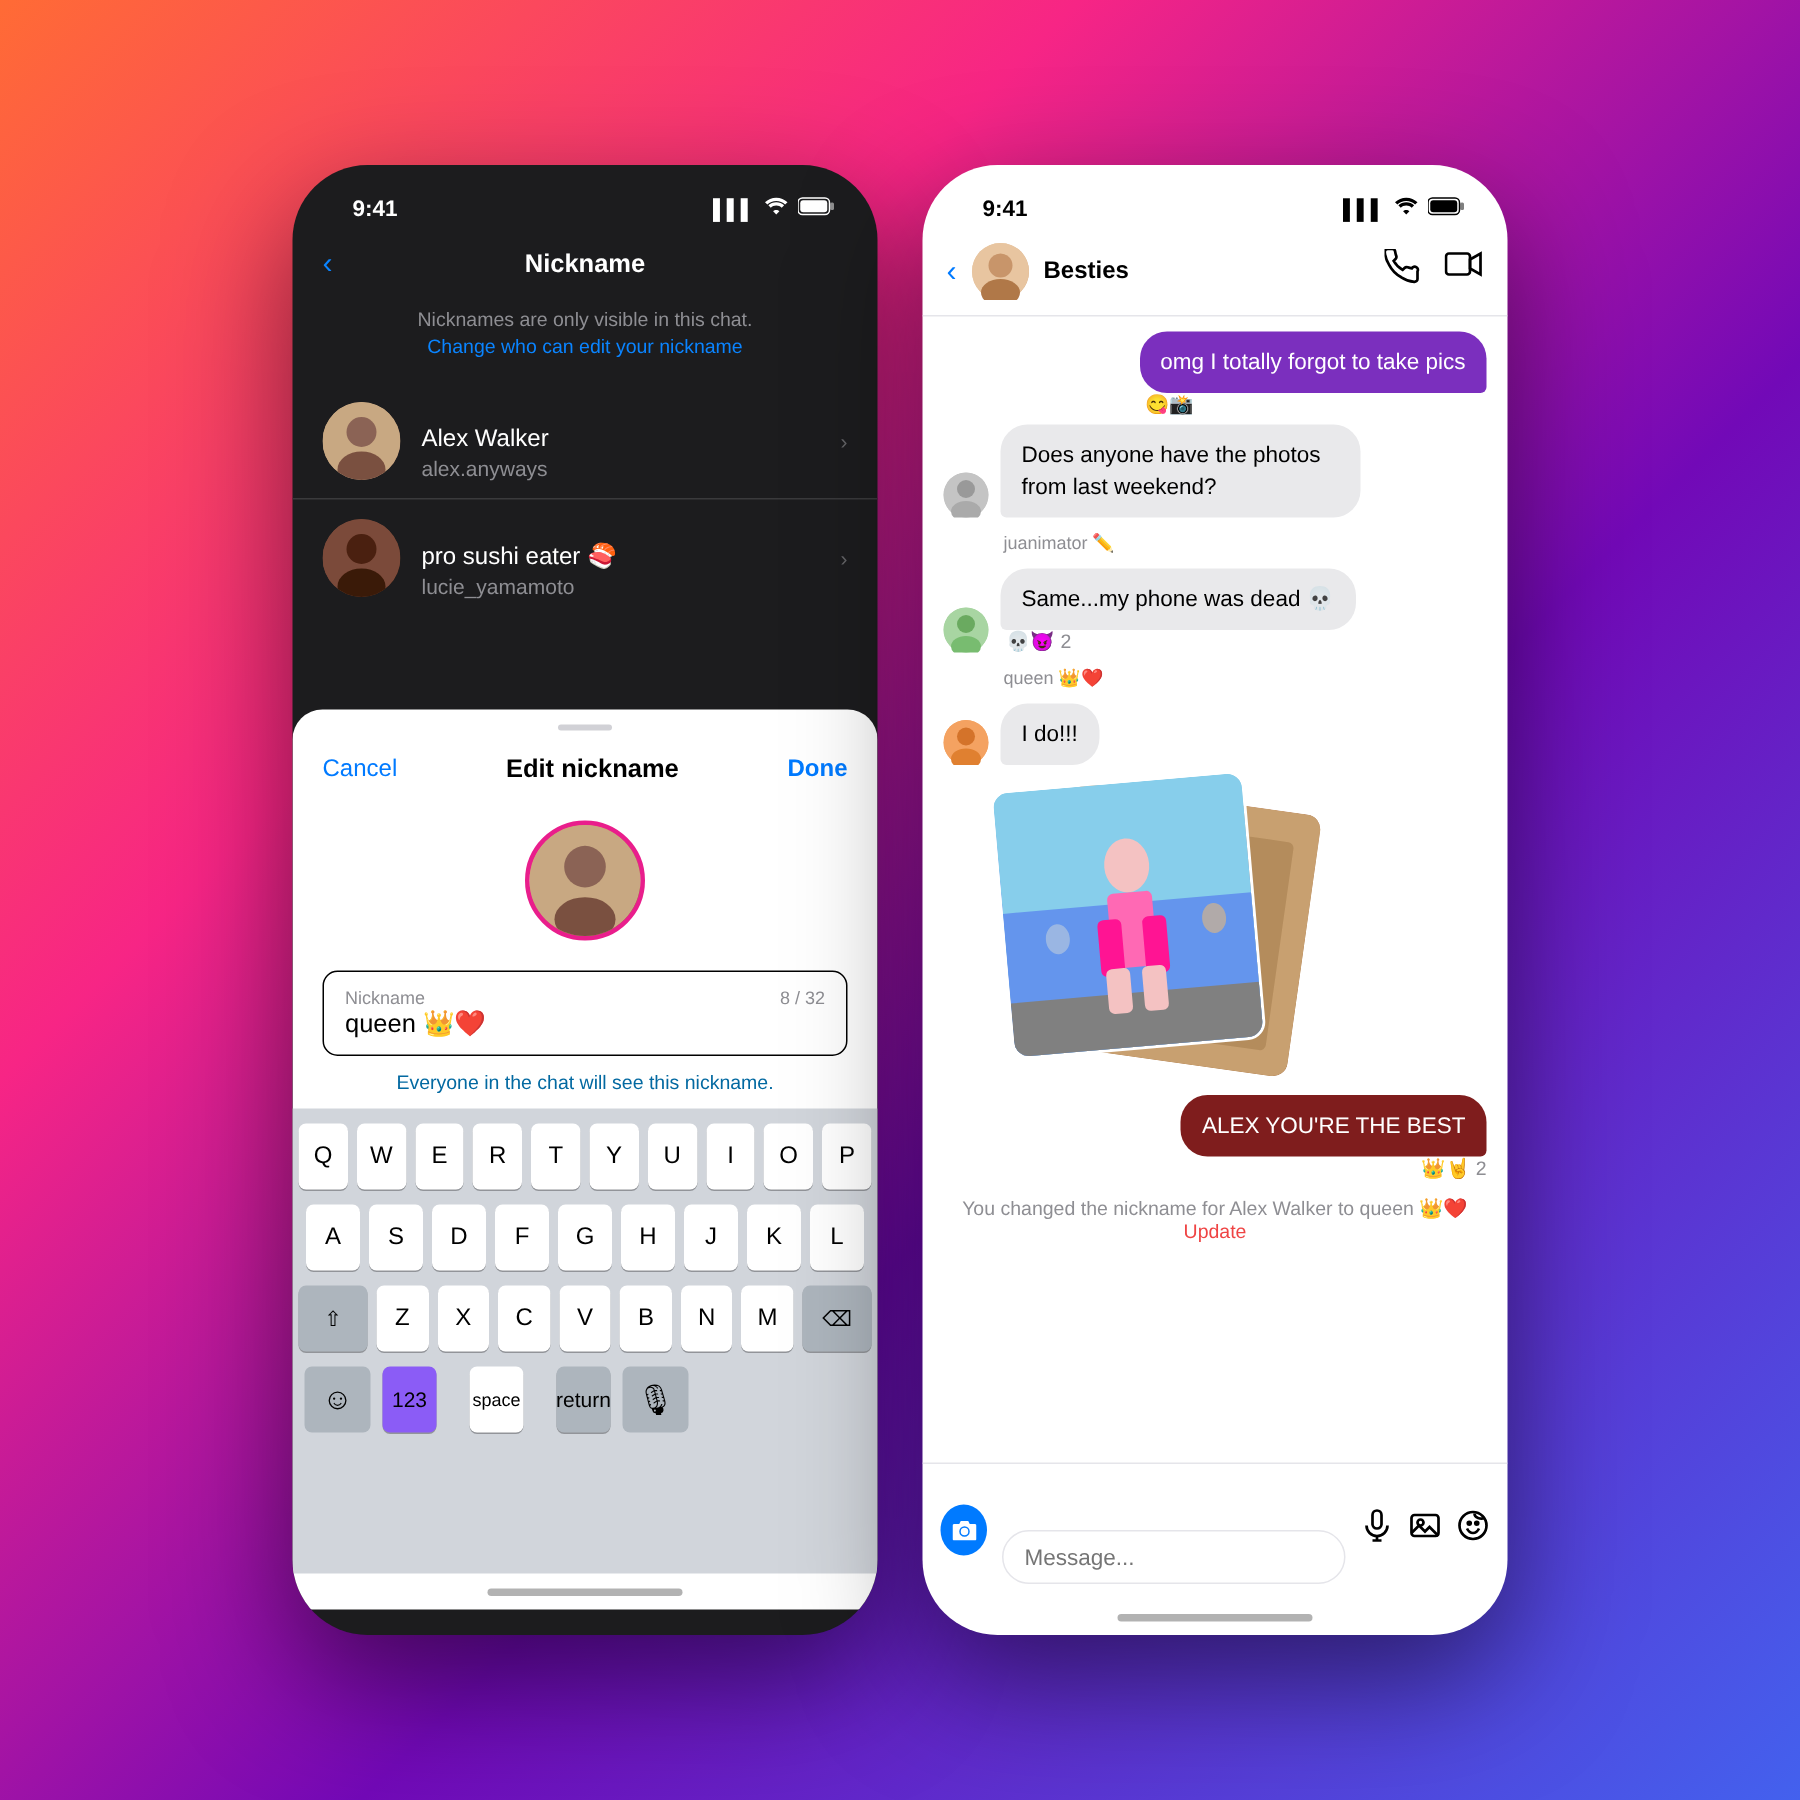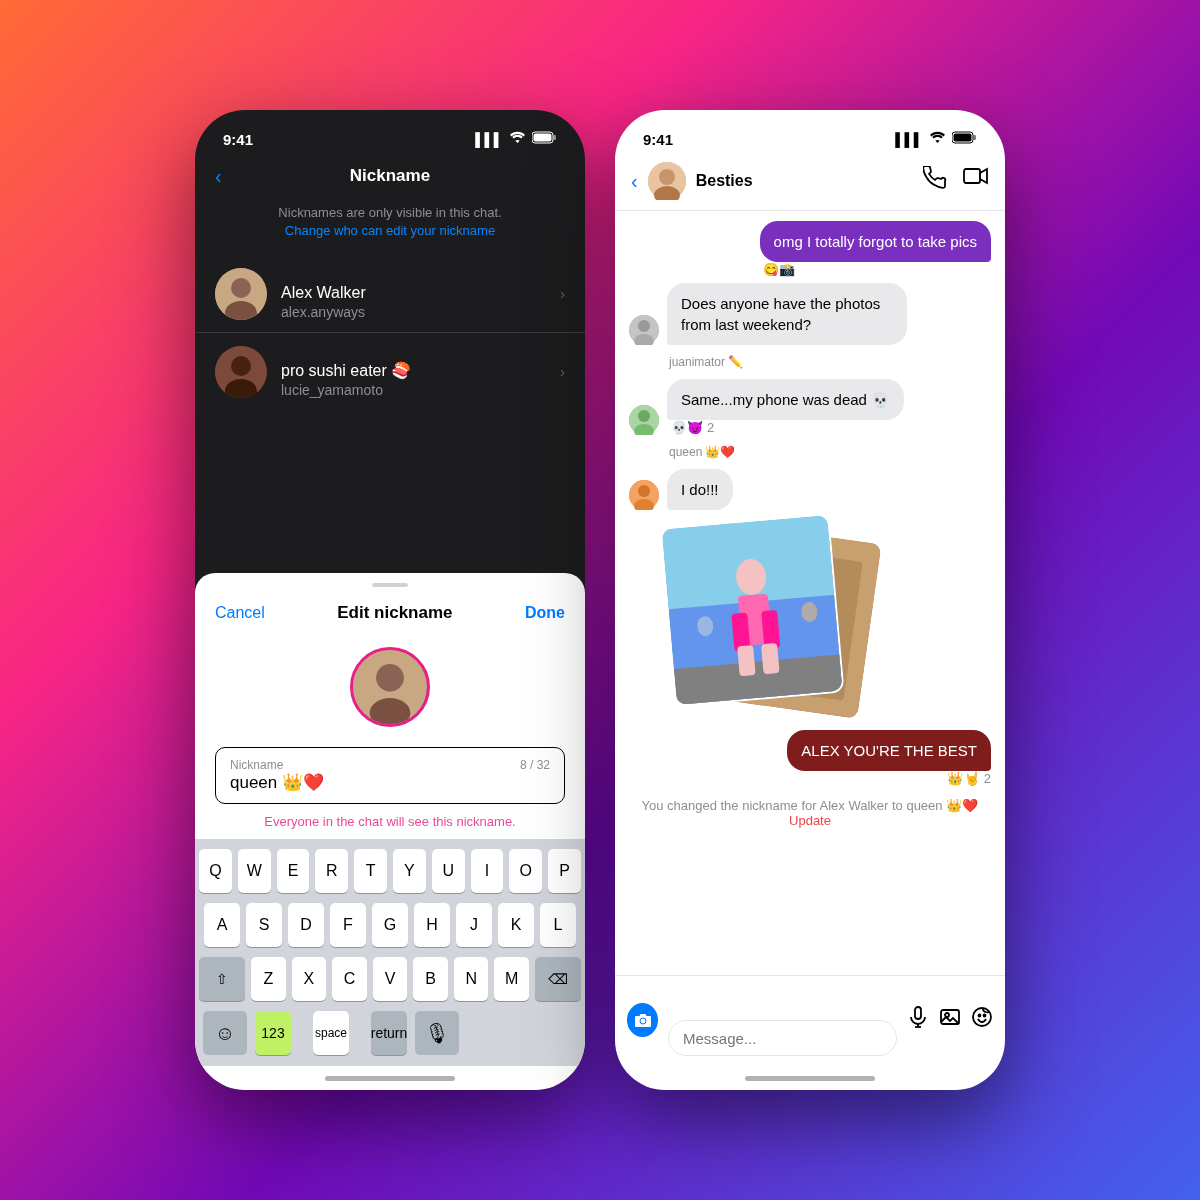--- a/index.html
+++ b/index.html
@@ -41,20 +41,21 @@
       justify-content: space-between;
       align-items: center;
       padding: 14px 28px 0;
       height: 44px;
     }
     .status-bar-dark { color: #fff; }
     .status-bar-light { color: #000; }
     .status-time {
       font-size: 15px;
       font-weight: 600;
+      margin-left: 12px;
     }
     .status-icons {
       display: flex;
       align-items: center;
       gap: 6px;
       font-size: 13px;
     }
 
     
     .left-screen {
@@ -143,26 +144,26 @@
       margin-top: 2px;
     }
     .chevron {
       color: #636366;
       font-size: 14px;
     }
 
     
     .bottom-sheet {
       position: absolute;
-      bottom: 0;
+      bottom: 17px;
       left: 0;
       right: 0;
       background: #fff;
       border-radius: 20px 20px 0 0;
-      height: 517px;
+      height: 600px;
       display: flex;
       flex-direction: column;
     }
     .sheet-handle {
       width: 36px;
       height: 4px;
       background: #d1d1d6;
       border-radius: 2px;
       margin: 10px auto 6px;
     }
@@ -222,21 +223,21 @@
     .nickname-count {
       font-size: 12px;
       color: #8e8e93;
     }
     .nickname-value {
       font-size: 17px;
       color: #000;
     }
     .nickname-hint {
       text-align: center;
-      color: #ec4899;
+      color: #0369a1;
       font-size: 13px;
       padding: 10px 20px;
     }
     
     .keyboard {
       background: #d1d5db;
       flex: 1;
       padding: 10px 4px 6px;
       display: flex;
       flex-direction: column;
@@ -281,21 +282,21 @@
     .key-bottom {
       height: 44px;
       border-radius: 5px;
       display: flex;
       align-items: center;
       justify-content: center;
       box-shadow: 0 1px 0 rgba(0,0,0,0.3);
       cursor: pointer;
     }
     .key-123 {
-      background: #bef264;
+      background: #8b5cf6;
       width: 42px;
       font-size: 14px;
     }
     .key-space {
       background: #fff;
       flex: 1;
       margin: 0 22px;
       font-size: 12px;
     }
     .key-return {

